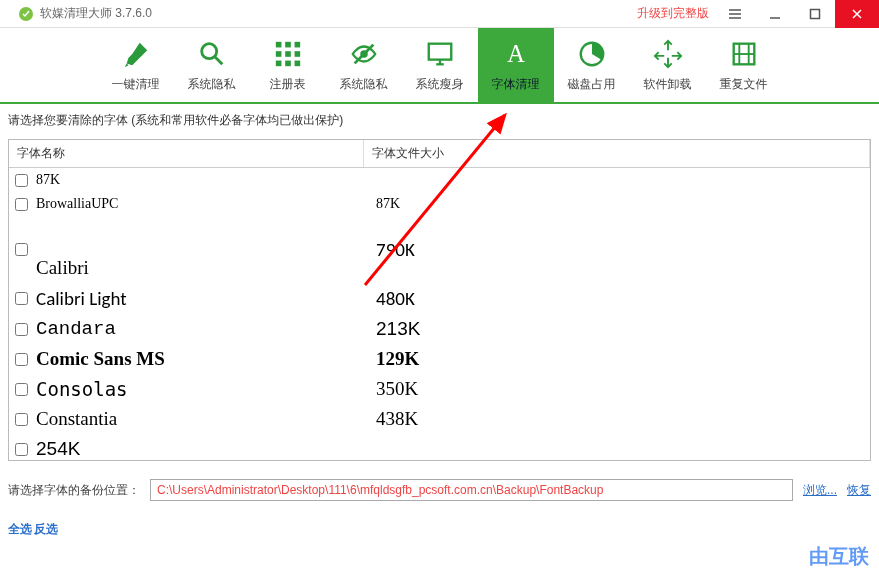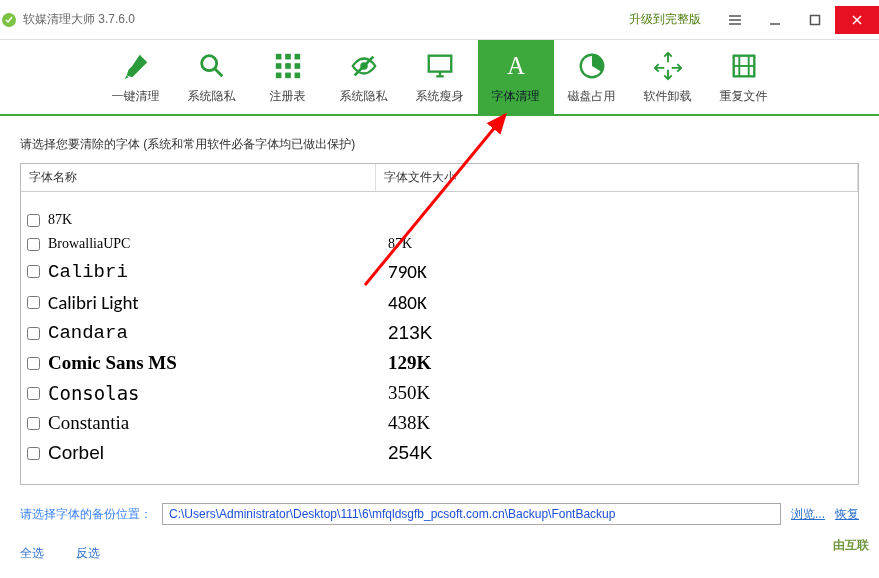--- a/index.html
+++ b/index.html
@@ -1,65 +1,65 @@
 <!DOCTYPE html>
 <html><head>
 <meta charset="utf-8">
 <style>
 * { margin: 0; padding: 0; box-sizing: border-box; }
 body { font-family: "Microsoft YaHei", Arial, sans-serif; font-size: 12px; background: #fff; width: 879px; height: 578px; overflow: hidden; position: relative; }
 
 
-.titlebar { height: 40px; display: flex; align-items: center; padding-left: 1px; border-bottom: 1px solid #e0e0e0; }
+.titlebar { height: 28px; display: flex; align-items: center; padding-left: 18px; border-bottom: 1px solid #e0e0e0; }
 .titlebar .logo { width: 16px; height: 16px; margin-right: 6px; }
 .titlebar .title { color: #666; flex: 1; }
-.titlebar .upgrade { color: #4d7c0f; margin-right: 14px; cursor: pointer; }
+.titlebar .upgrade { color: #ef4444; margin-right: 6px; cursor: pointer; }
 .titlebar .winbtn { width: 40px; height: 28px; display: flex; align-items: center; justify-content: center; cursor: pointer; color: #555; }
 .titlebar .winbtn.menu svg { width: 14px; height: 14px; }
 .titlebar .winbtn.close { background: #e81123; color: #fff; width: 44px; }
 .titlebar .winbtn svg { width: 12px; height: 12px; }
 
 
 .toolbar { height: 76px; display: flex; justify-content: center; border-bottom: 2px solid #3da93d; }
 .toolbtn { width: 76px; display: flex; flex-direction: column; align-items: center; justify-content: center; gap: 6px; cursor: pointer; color: #2a9a3a; }
 .toolbtn.active { background: #3da93d; color: #fff; }
 .toolbtn .ticon { width: 32px; height: 32px; display: flex; align-items: center; justify-content: center; }
 .toolbtn .ticon svg { width: 30px; height: 30px; }
 .toolbtn .tlabel { font-size: 12px; color: #444; }
 .toolbtn.active .tlabel { color: #0f172a; }
 
 
 .arrow { position: absolute; left: 350px; top: 95px; pointer-events: none; z-index: 50; }
 
 
-.content { padding: 20px; }
+.content { padding: 8px; }
 .prompt { color: #333; margin-bottom: 10px; }
 
-.listwrap { border: 1px solid #bbb; height: 322px; display: flex; flex-direction: column; gap: 16px; }
+.listwrap { border: 1px solid #bbb; height: 322px; display: flex; flex-direction: column; }
 .listhead { display: flex; border-bottom: 1px solid #ccc; background: #fff; }
 .listhead .col { padding: 5px 8px; border-right: 1px solid #ddd; color: #333; }
 .col-name { width: 355px; }
 .col-size { flex: 1; }
 
 .listbody { flex: 1; overflow-y: scroll; }
 .row { display: flex; align-items: center; padding: 4px 6px; }
 .row input[type=checkbox] { margin-right: 8px; }
 .row .rname { width: 340px; font-size: 14px; }
 .row .rsize { font-size: 14px; }
 .row.big .rname, .row.big .rsize { font-size: 19px; }
 
 
 .backup { display: flex; align-items: center; margin-top: 18px; gap: 10px; }
-.backup .blabel { color: #3b82f6; }
-.backup input[type=text] { flex: 1; border: 1px solid #aaa; padding: 3px 6px; font-size: 12px; color: #1d4ed8; height: 22px; }
+.backup .blabel { color: #404040; }
+.backup input[type=text] { flex: 1; border: 1px solid #aaa; padding: 3px 6px; font-size: 12px; color: #ef4444; height: 22px; }
 .backup .link { color: #2a6ec9; cursor: pointer; text-decoration: underline; }
 
-.selrow { margin-top: 20px; display: flex; gap: 32px; }
+.selrow { margin-top: 20px; display: flex; gap: 2px; font-weight: bold; }
 .selrow .link { color: #2a6ec9; cursor: pointer; }
-.watermark { position: absolute; right: 10px; bottom: 24px; color: #4d7c0f; font-size: 12px; font-weight: bold; opacity: 0.8; pointer-events:none; }
+.watermark { position: absolute; right: 10px; bottom: 8px; color: #3b82f6; font-size: 20px; font-weight: bold; opacity: 0.8; pointer-events:none; }
 
 ::-webkit-scrollbar { width: 16px; }
 ::-webkit-scrollbar-track { background: #f0f0f0; }
 ::-webkit-scrollbar-thumb { background: #c0c0c0; }
 </style>
 </head>
 <body>
 
 <div class="titlebar">
   <span class="logo">
@@ -206,21 +206,21 @@
           <input type="checkbox" style="">
           <span class="rsize" style="font-family:serif;">87K</span>
         </div>
         <div class="row">
           <input type="checkbox" style="">
           <span class="rname" style="font-family:serif;">BrowalliaUPC</span>
           <span class="rsize" style="font-family:serif;">87K</span>
         </div>
         <div class="row big">
           <input type="checkbox" style="">
-          <span class="rname" style="font-family:Liberation Mono, monospace;">Calibri</span>
+          <span class="rname" style="font-family:Liberation Serif, serif;margin-top:37px;">Calibri</span>
           <span class="rsize" style="font-family:Calibri, sans-serif;">790K</span>
         </div>
         <div class="row big">
           <input type="checkbox" style="">
           <span class="rname" style="font-family:'Calibri Light', Calibri, sans-serif;font-weight:300;">Calibri Light</span>
           <span class="rsize" style="font-family:'Calibri Light', Calibri, sans-serif;font-weight:300;">480K</span>
         </div>
         <div class="row big">
           <input type="checkbox" style="">
           <span class="rname" style="font-family:Liberation Mono, monospace;">Candara</span>
@@ -236,21 +236,20 @@
           <span class="rname" style="font-family:Consolas, monospace;">Consolas</span>
           <span class="rsize" style="font-family:Liberation Serif, serif;">350K</span>
         </div>
         <div class="row big">
           <input type="checkbox" style="">
           <span class="rname" style="font-family:Constantia, serif;">Constantia</span>
           <span class="rsize" style="font-family:Constantia, serif;">438K</span>
         </div>
         <div class="row big">
           <input type="checkbox" style="">
-          <span class="rname" style="font-family:Corbel, sans-serif;">Corbel</span>
           <span class="rsize" style="font-family:Corbel, sans-serif;">254K</span>
         </div>
       </div>
   </div>
 
   <div class="backup">
     <span class="blabel">请选择字体的备份位置：</span>
     <input type="text" value="C:\Users\Administrator\Desktop\111\6\mfqldsgfb_pcsoft.com.cn\Backup\FontBackup" style="">
     <span class="link">浏览...</span>
     <span class="link">恢复</span>

